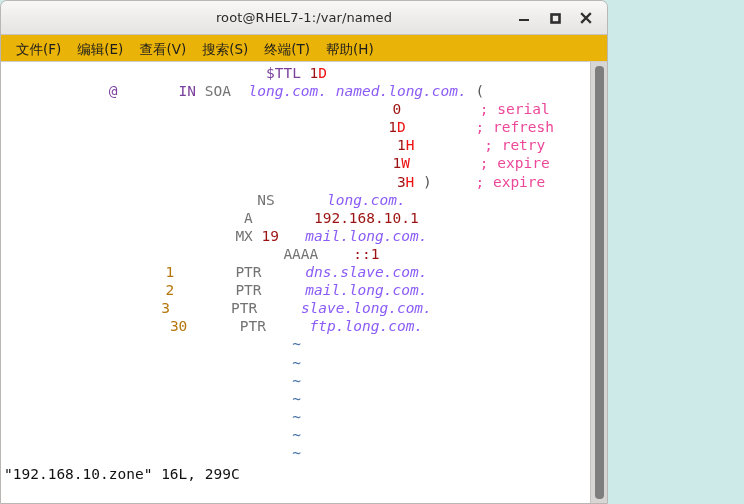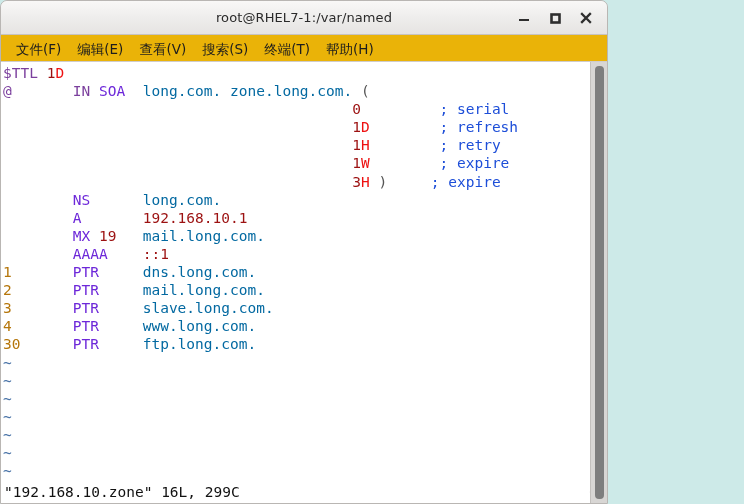--- a/index.html
+++ b/index.html
@@ -101,35 +101,36 @@
   #term {
     flex: 1;
     position: relative;
     background: #ffffff;
     padding: 2px 0 0 1px;
     box-sizing: border-box;
     font-family: "DejaVu Sans Mono", monospace;
     font-size: 14.5px;
     line-height: 18.1px;
     overflow: hidden;
+    text-align: center;
   }
   .tline {
     white-space: pre;
     height: 18.1px;
     padding-left: 1px;
     letter-spacing: 0px;
   }
 
   
   .c-dir    { color: #7b3f9d; }   
-  .c-type   { color: #6d28d9; }   
-  .c-host   { color: #0369a1; }   
+  .c-type   { color: #737373; }   
+  .c-host   { color: #8b5cf6; font-style: italic; }   
   .c-num    { color: #9c1111; }   
   .c-unit   { color: #ee1111; }   
-  .c-cmt    { color: #1d4ed8; }   
+  .c-cmt    { color: #ec4899; }   
   .c-paren  { color: #555555; }   
   .c-idx    { color: #b5760b; }   
   .c-tilde  { color: #4a74a8; }   
 
   
   #statusline {
     height: 24px;
     min-height: 24px;
     background: #ffffff;
     border-top: 0;
@@ -208,47 +209,46 @@
     <div class="menu-item">搜索(S)</div>
     <div class="menu-item">终端(T)</div>
     <div class="menu-item">帮助(H)</div>
   </div>
 
   <div id="term-wrap">
     <div id="term">
 
       <div class="tline"><span class="c-dir">$TTL</span> <span class="c-num">1</span><span class="c-unit">D</span></div>
 
-      <div class="tline"><span class="c-dir">@</span>       <span class="c-dir">IN</span> <span class="c-type">SOA</span>  <span class="c-host">long.com.</span> <span class="c-host">zone.long.com.</span> <span class="c-paren">(</span></div>
+      <div class="tline"><span class="c-dir">@</span>       <span class="c-dir">IN</span> <span class="c-type">SOA</span>  <span class="c-host">long.com.</span> <span class="c-host">named.long.com.</span> <span class="c-paren">(</span></div>
 
       <div class="tline">                                        <span class="c-num">0</span>         <span class="c-cmt">; serial</span></div>
 
       <div class="tline">                                        <span class="c-num">1</span><span class="c-unit">D</span>        <span class="c-cmt">; refresh</span></div>
 
       <div class="tline">                                        <span class="c-num">1</span><span class="c-unit">H</span>        <span class="c-cmt">; retry</span></div>
 
       <div class="tline">                                        <span class="c-num">1</span><span class="c-unit">W</span>        <span class="c-cmt">; expire</span></div>
 
       <div class="tline">                                        <span class="c-num">3</span><span class="c-unit">H</span> <span class="c-paren">)</span>     <span class="c-cmt">; expire</span></div>
 
       <div class="tline">        <span class="c-type">NS</span>      <span class="c-host">long.com.</span></div>
 
       <div class="tline">        <span class="c-type">A</span>       <span class="c-num">192.168.10.1</span></div>
 
       <div class="tline">        <span class="c-type">MX</span> <span class="c-num">19</span>   <span class="c-host">mail.long.com.</span></div>
 
       <div class="tline">        <span class="c-type">AAAA</span>    <span class="c-num">::1</span></div>
 
-      <div class="tline"><span class="c-idx">1</span>       <span class="c-type">PTR</span>     <span class="c-host">dns.long.com.</span></div>
+      <div class="tline"><span class="c-idx">1</span>       <span class="c-type">PTR</span>     <span class="c-host">dns.slave.com.</span></div>
 
       <div class="tline"><span class="c-idx">2</span>       <span class="c-type">PTR</span>     <span class="c-host">mail.long.com.</span></div>
 
       <div class="tline"><span class="c-idx">3</span>       <span class="c-type">PTR</span>     <span class="c-host">slave.long.com.</span></div>
 
-      <div class="tline"><span class="c-idx">4</span>       <span class="c-type">PTR</span>     <span class="c-host">www.long.com.</span></div>
 
       <div class="tline"><span class="c-idx">30</span>      <span class="c-type">PTR</span>     <span class="c-host">ftp.long.com.</span></div>
 
       <div class="tline"><span class="c-tilde">~</span></div>
       <div class="tline"><span class="c-tilde">~</span></div>
       <div class="tline"><span class="c-tilde">~</span></div>
       <div class="tline"><span class="c-tilde">~</span></div>
       <div class="tline"><span class="c-tilde">~</span></div>
       <div class="tline"><span class="c-tilde">~</span></div>
       <div class="tline"><span class="c-tilde">~</span></div>

